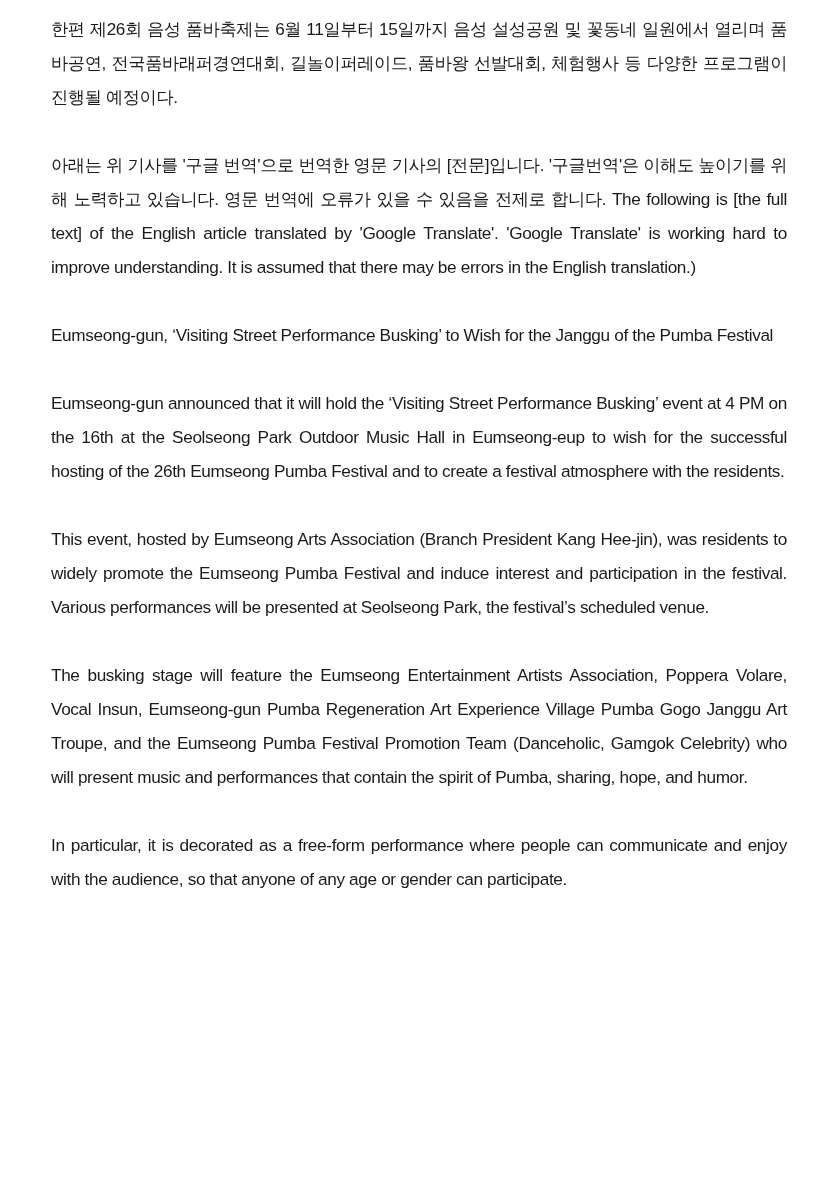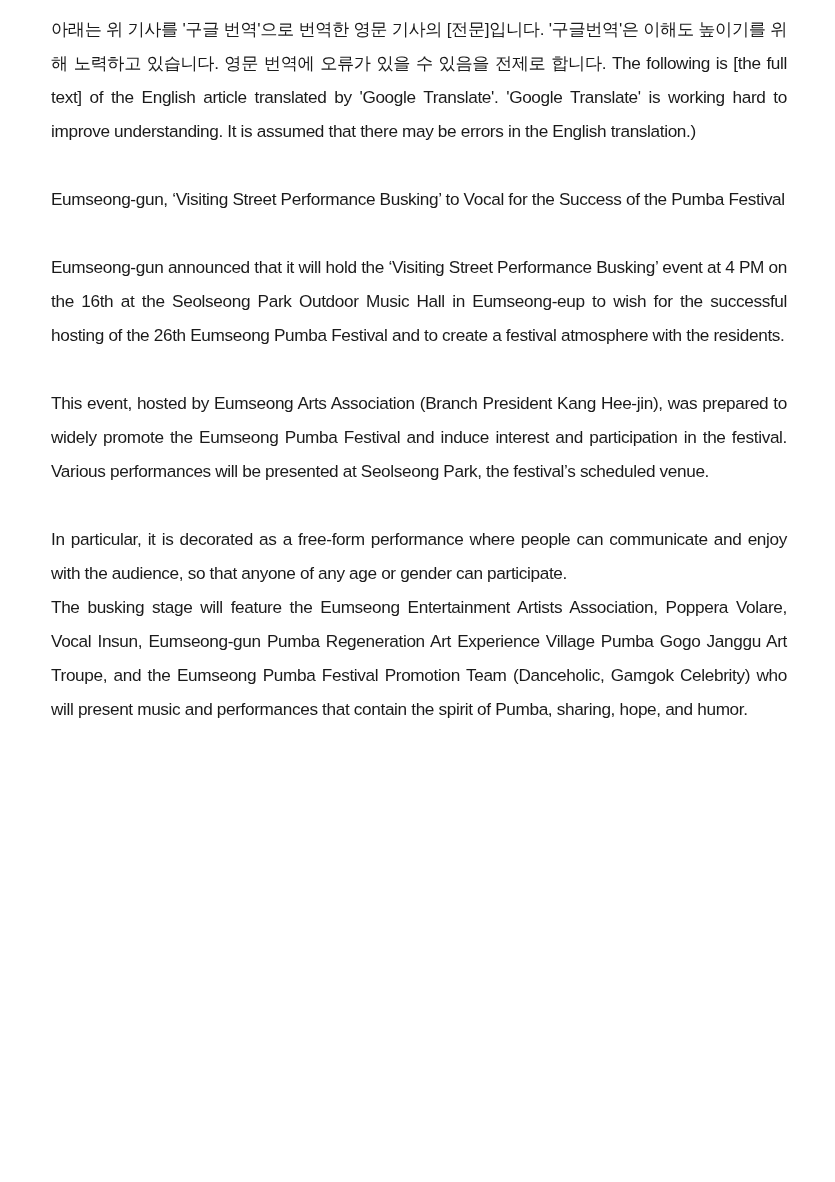--- a/index.html
+++ b/index.html
@@ -30,19 +30,20 @@
       margin: 0 0 34px 0;
     }
     .para.last {
       margin-bottom: 0;
     }
   </style>
 </head>
 <body>
 
 <div class="page">
+  <p class="para">한편 제26회 음성 품바축제는 6월 11일부터 15일까지 음성 설성공원 및 꽃동네 일원에서 열리며 품바공연, 전국품바래퍼경연대회, 길놀이퍼레이드, 품바왕 선발대회, 체험행사 등 다양한 프로그램이 진행될 예정이다.</p>
   <p class="para">아래는 위 기사를 '구글 번역'으로 번역한 영문 기사의 [전문]입니다. '구글번역'은 이해도 높이기를 위해 노력하고 있습니다. 영문 번역에 오류가 있을 수 있음을 전제로 합니다. The following is [the full text] of the English article translated by 'Google Translate'. 'Google Translate' is working hard to improve understanding. It is assumed that there may be errors in the English translation.)</p>
-  <p class="para">Eumseong-gun, ‘Visiting Street Performance Busking’ to Vocal for the Success of the Pumba Festival</p>
+  <p class="para">Eumseong-gun, ‘Visiting Street Performance Busking’ to Wish for the Janggu of the Pumba Festival</p>
   <p class="para">Eumseong-gun announced that it will hold the ‘Visiting Street Performance Busking’ event at 4 PM on the 16th at the Seolseong Park Outdoor Music Hall in Eumseong-eup to wish for the successful hosting of the 26th Eumseong Pumba Festival and to create a festival atmosphere with the residents.</p>
-  <p class="para">This event, hosted by Eumseong Arts Association (Branch President Kang Hee-jin), was prepared to widely promote the Eumseong Pumba Festival and induce interest and participation in the festival. Various performances will be presented at Seolseong Park, the festival’s scheduled venue.</p>
+  <p class="para">This event, hosted by Eumseong Arts Association (Branch President Kang Hee-jin), was residents to widely promote the Eumseong Pumba Festival and induce interest and participation in the festival. Various performances will be presented at Seolseong Park, the festival’s scheduled venue.</p>
+  <p class="para">The busking stage will feature the Eumseong Entertainment Artists Association, Poppera Volare, Vocal Insun, Eumseong-gun Pumba Regeneration Art Experience Village Pumba Gogo Janggu Art Troupe, and the Eumseong Pumba Festival Promotion Team (Danceholic, Gamgok Celebrity) who will present music and performances that contain the spirit of Pumba, sharing, hope, and humor.</p>
   <p class="para last">In particular, it is decorated as a free-form performance where people can communicate and enjoy with the audience, so that anyone of any age or gender can participate.</p>
-  <p class="para">The busking stage will feature the Eumseong Entertainment Artists Association, Poppera Volare, Vocal Insun, Eumseong-gun Pumba Regeneration Art Experience Village Pumba Gogo Janggu Art Troupe, and the Eumseong Pumba Festival Promotion Team (Danceholic, Gamgok Celebrity) who will present music and performances that contain the spirit of Pumba, sharing, hope, and humor.</p>
 </div>
 
 </body></html>

